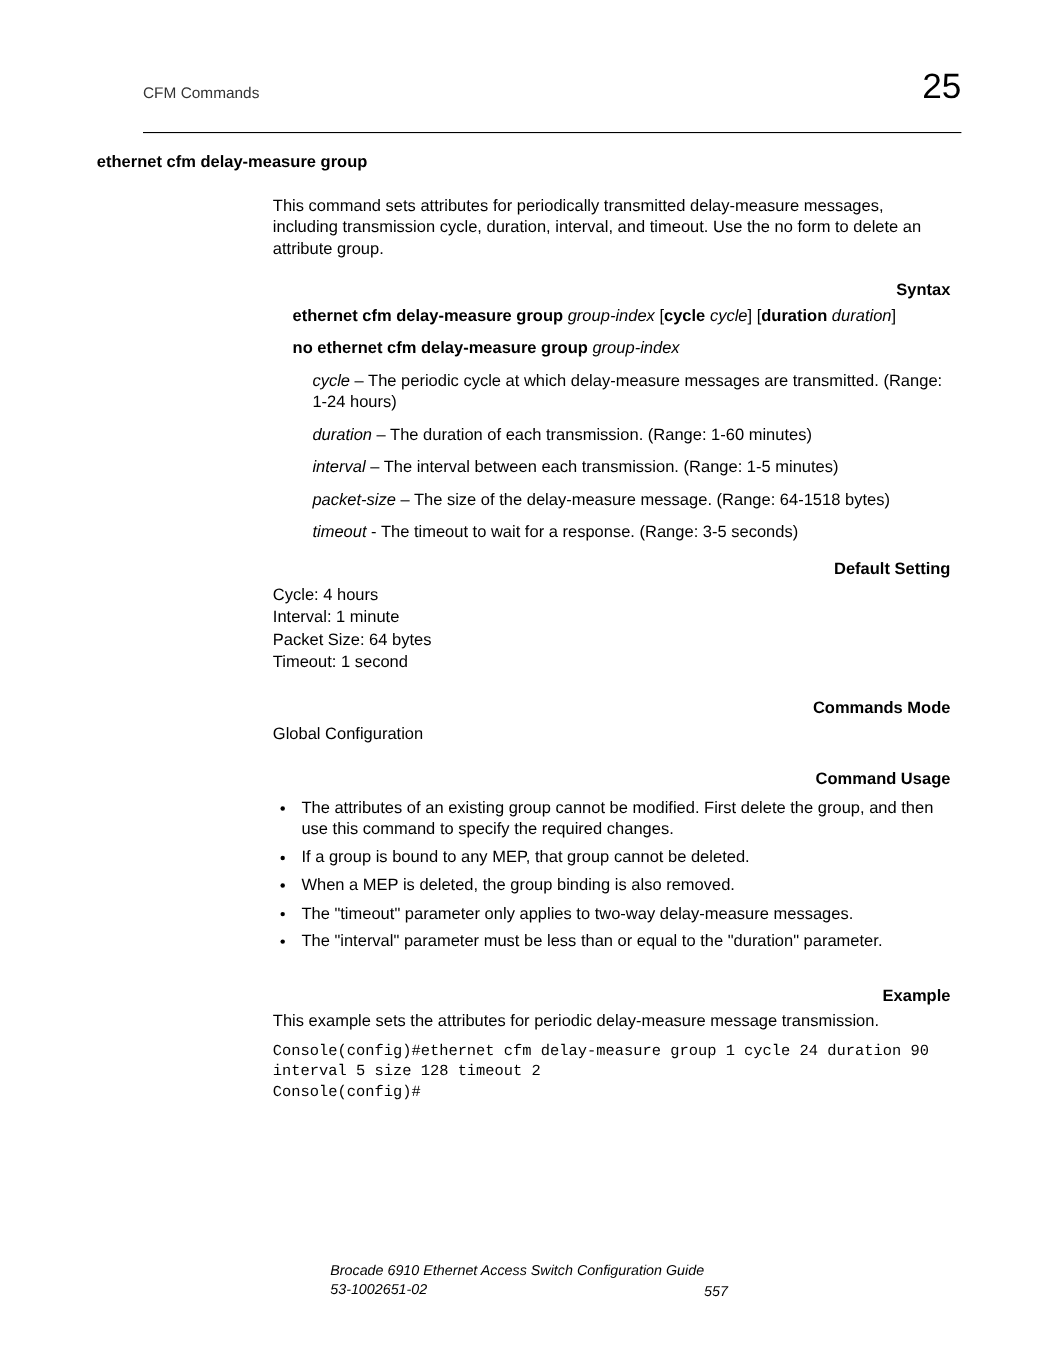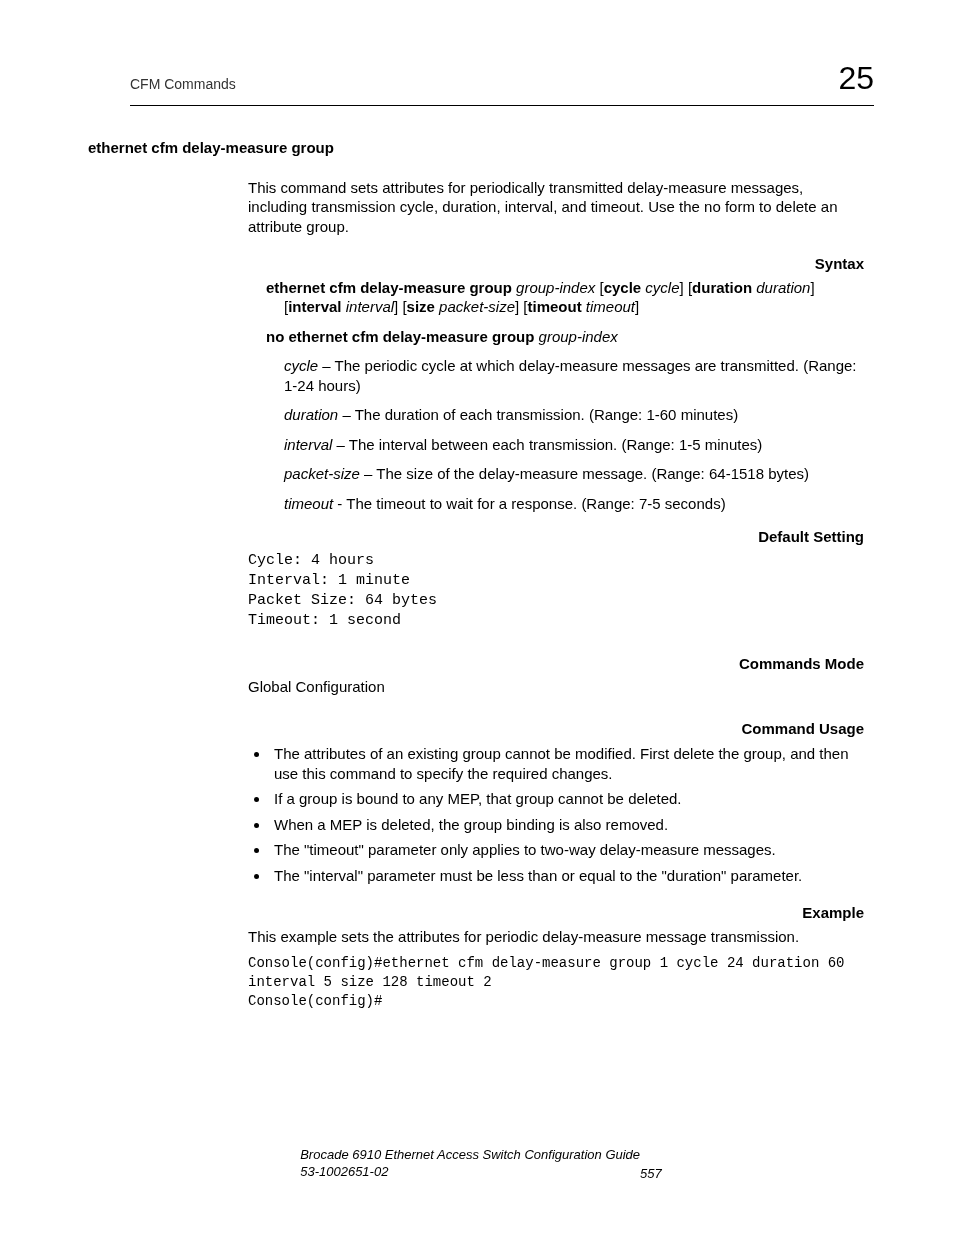--- a/index.html
+++ b/index.html
@@ -21,21 +21,21 @@
   }
   .header {
     position: absolute;
     top: 60px;
     left: 130px;
     right: 80px;
     display: flex;
     justify-content: space-between;
     align-items: baseline;
     border-bottom: 1.5px solid #000;
-    padding-bottom: 8px;
+    padding-bottom: 23px;
   }
   .header-left {
     font-size: 14px;
     color: #333;
   }
   .header-right {
     font-size: 32px;
     font-weight: 400;
     font-family: Arial, sans-serif;
   }
@@ -83,21 +83,20 @@
   ul.usage {
     margin: 6px 0 0 0;
     padding-left: 22px;
   }
   ul.usage li {
     margin-bottom: 6px;
     padding-left: 4px;
   }
   .defaults-lines div {
     line-height: 1.35;
-    font-family: Liberation Mono, monospace;
   }
   .example-code {
     font-family: "Courier New", Courier, monospace;
     font-size: 14px;
     white-space: pre-wrap;
     margin-top: 8px;
     line-height: 1.35;
   }
   .footer {
     position: absolute;
@@ -131,44 +130,41 @@
     <div class="body-block">
 
       <div class="para">This command sets attributes for periodically transmitted delay-measure messages, including transmission cycle, duration, interval, and timeout. Use the no form to delete an attribute group.</div>
 
       <div class="section-head">Syntax</div>
 
       <div class="syntax-block">
         <div>
           <span class="bold">ethernet cfm delay-measure group </span><span class="ital">group-index</span><span> [</span><span class="bold">cycle</span><span> </span><span class="ital">cycle</span><span>] [</span><span class="bold">duration</span><span> </span><span class="ital">duration</span><span>]</span>
         </div>
-        <div class="syntax-line2">
-          <span>[</span><span class="bold">interval</span><span> </span><span class="ital">interval</span><span>] [</span><span class="bold">size</span><span> </span><span class="ital">packet-size</span><span>] [</span><span class="bold">timeout</span><span> </span><span class="ital">timeout</span><span>]</span>
-        </div>
       </div>
 
       <div class="syntax-block">
         <span class="bold">no ethernet cfm delay-measure group </span><span class="ital">group-index</span>
       </div>
 
       <div class="params-block">
         <div class="param-item">
           <span class="ital">cycle</span><span> – The periodic cycle at which delay-measure messages are transmitted. (Range: 1-24 hours)</span>
         </div>
         <div class="param-item">
           <span class="ital">duration</span><span> – The duration of each transmission. (Range: 1-60 minutes)</span>
         </div>
         <div class="param-item">
           <span class="ital">interval</span><span> – The interval between each transmission. (Range: 1-5 minutes)</span>
         </div>
         <div class="param-item">
           <span class="ital">packet-size</span><span> – The size of the delay-measure message. (Range: 64-1518 bytes)</span>
         </div>
         <div class="param-item">
-          <span class="ital">timeout</span><span> - The timeout to wait for a response. (Range: 7-5 seconds)</span>
+          <span class="ital">timeout</span><span> - The timeout to wait for a response. (Range: 3-5 seconds)</span>
         </div>
       </div>
 
       <div class="section-head">Default Setting</div>
       <div class="defaults-lines">
         <div>Cycle: 4 hours</div>
         <div>Interval: 1 minute</div>
         <div>Packet Size: 64 bytes</div>
         <div>Timeout: 1 second</div>
       </div>
@@ -178,23 +174,23 @@
 
       <div class="section-head" style="margin-top:22px;">Command Usage</div>
       <ul class="usage">
         <li>The attributes of an existing group cannot be modified. First delete the group, and then use this command to specify the required changes.</li>
         <li>If a group is bound to any MEP, that group cannot be deleted.</li>
         <li>When a MEP is deleted, the group binding is also removed.</li>
         <li>The "timeout" parameter only applies to two-way delay-measure messages.</li>
         <li>The "interval" parameter must be less than or equal to the "duration" parameter.</li>
       </ul>
 
-      <div class="section-head" style="margin-top:18px;">Example</div>
+      <div class="section-head" style="margin-top:30px;">Example</div>
       <div>This example sets the attributes for periodic delay-measure message transmission.</div>
-      <div class="example-code">Console(config)#ethernet cfm delay-measure group 1 cycle 24 duration 60 interval 5 size 128 timeout 2
+      <div class="example-code">Console(config)#ethernet cfm delay-measure group 1 cycle 24 duration 90 interval 5 size 128 timeout 2
 Console(config)#</div>
 
     </div>
   </div>
 
   <div class="footer">
     <div class="footer-left">
       <div>Brocade 6910 Ethernet Access Switch Configuration Guide</div>
       <div>53-1002651-02</div>
     </div>

